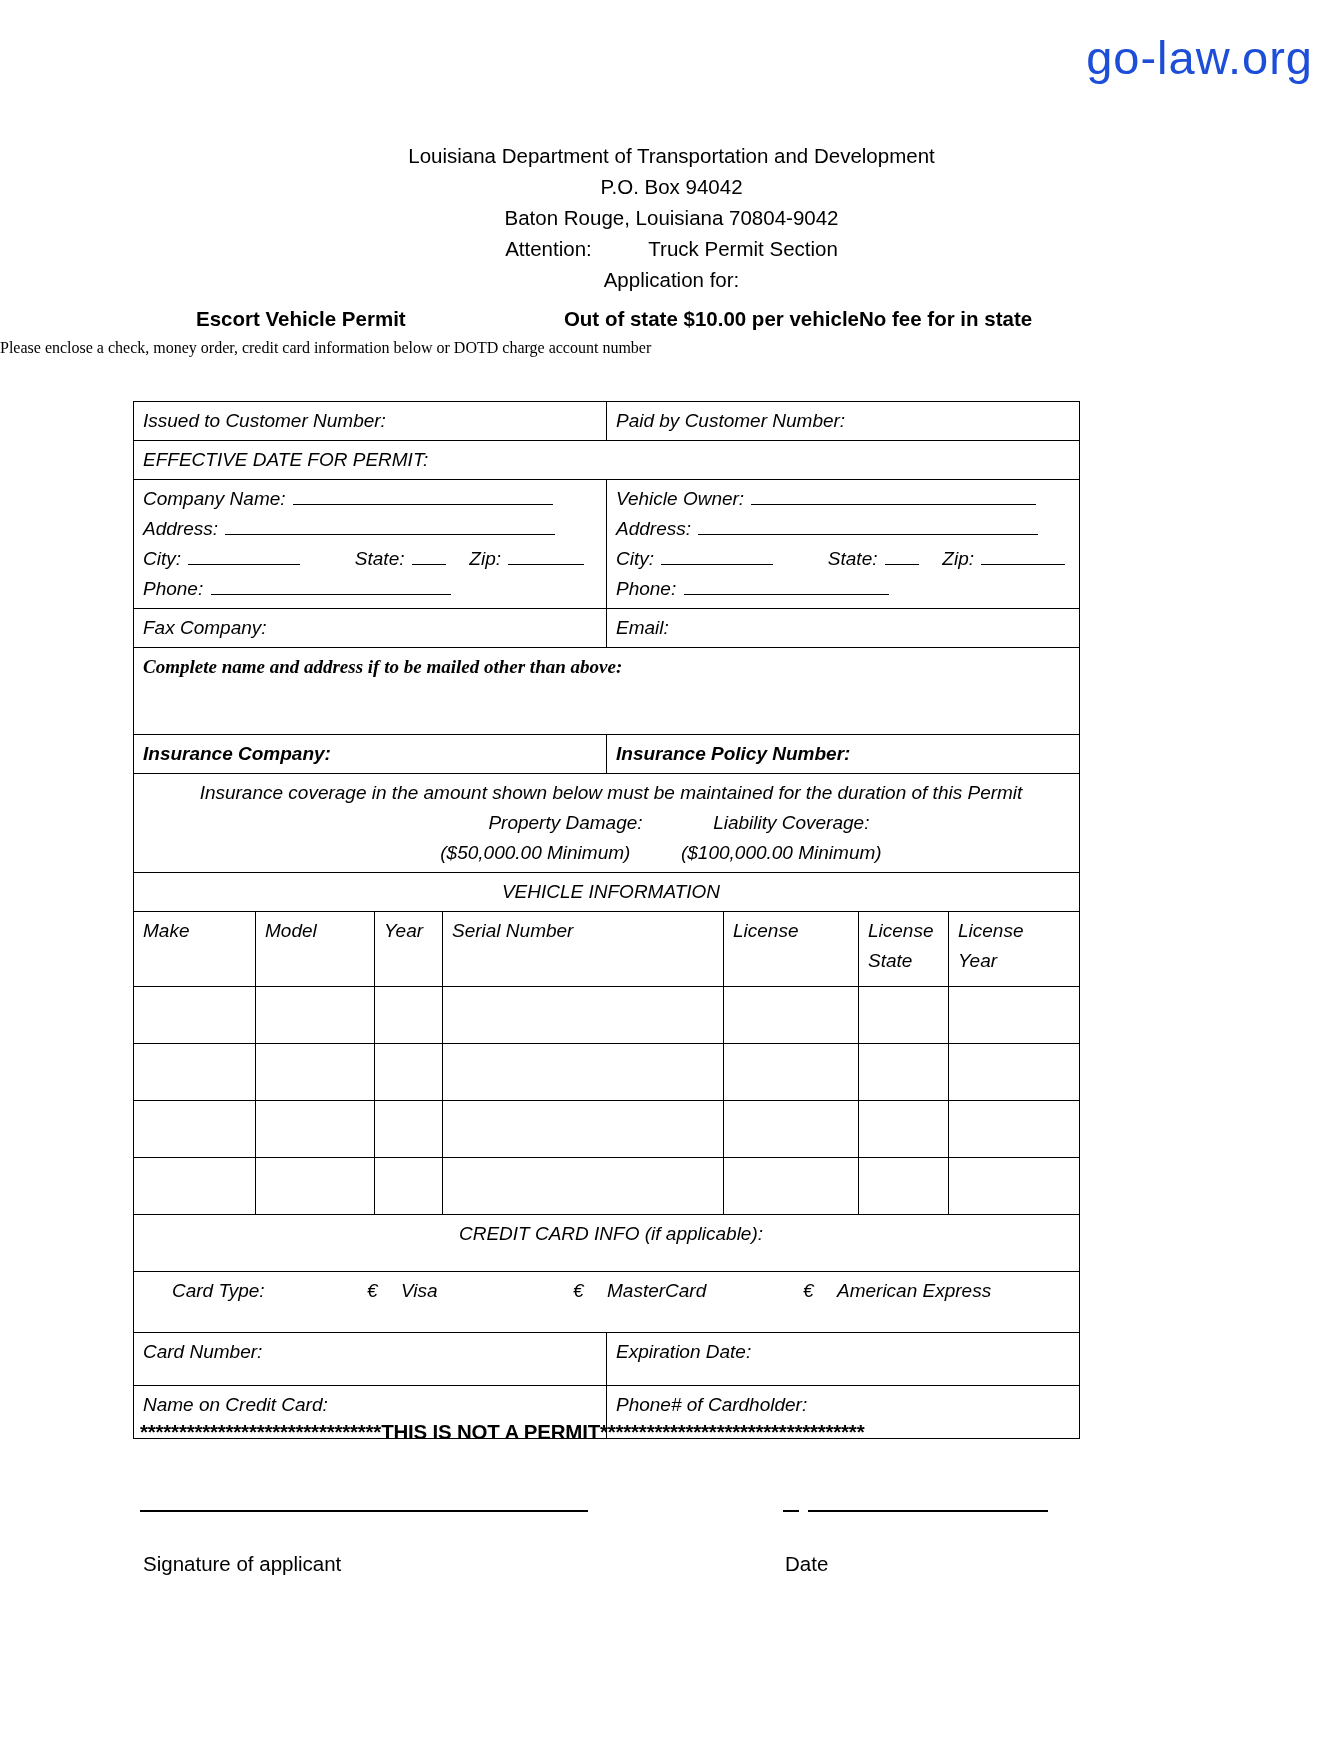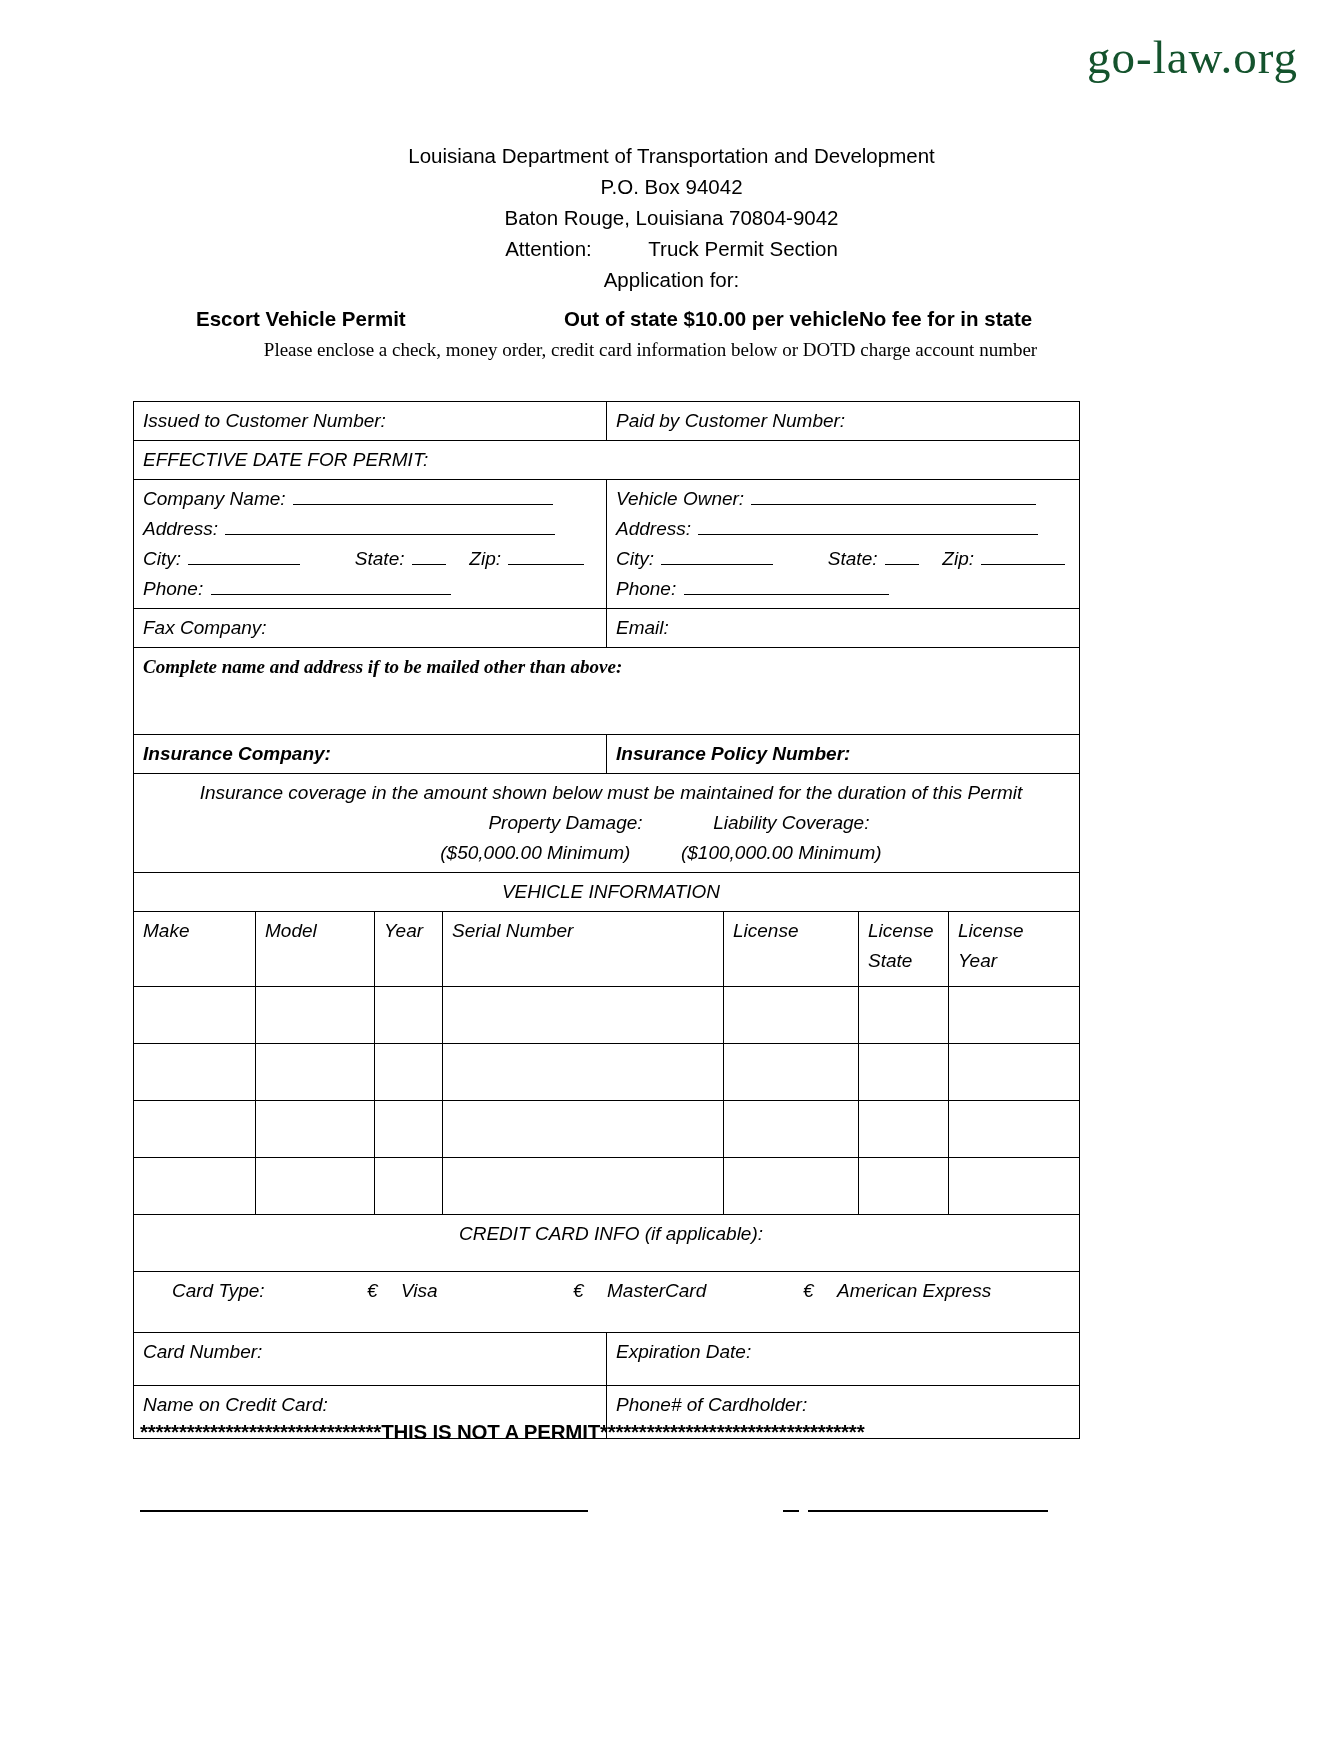--- a/index.html
+++ b/index.html
@@ -14,25 +14,25 @@
     position: relative;
     font-family: "Liberation Sans", sans-serif;
     color: #000000;
     overflow: hidden;
   }
 
   
   .watermark {
     position: absolute;
     top: 30px;
-    right: 45px;
-    font-family: Liberation Serif, serif;
+    right: 30px;
+    font-family: Liberation Sans, sans-serif;
     font-size: 47px;
     letter-spacing: 1px;
-    color: #14532d;
+    color: #1d4ed8;
     white-space: nowrap;
   }
 
   
   .page {
     position: absolute;
     left: 0;
     top: 0;
     width: 1343px;
   }
@@ -60,23 +60,22 @@
     font-weight: bold;
     font-size: 20.5px;
     padding-left: 196px;
   }
   .fee-row .cell-escort { width: 288px; text-align: left; }
   .fee-row .cell-out    { width: 375px; text-align: right; }
   .fee-row .cell-nofee  { text-align: left; }
 
   .enclose {
     margin-top: 8px;
-    text-align: center;
     font-family: "Liberation Serif", "DejaVu Serif", serif;
-    font-size: 19px;
+    font-size: 16px;
     padding-right: 42px;
   }
 
   
   .form-wrap {
     position: absolute;
     left: 133px;
     top: 401px;
     width: 946px;
     font-style: italic;
@@ -417,15 +416,19 @@
   </div>
 
   <div class="banner"><span>*******************************</span><span>THIS IS NOT A PERMIT</span><span>**********************************</span></div>
 
   <div class="sig-area">
     <div class="sig-lines">
       <span class="sig-rule left"></span>
       <span class="sig-rule dash"></span>
       <span class="sig-rule right"></span>
     </div>
+    <div class="sig-labels">
+      <span class="lab-sig">Signature of applicant</span>
+      <span class="lab-date">Date</span>
+    </div>
   </div>
 
 </div>
 
 </body></html>

